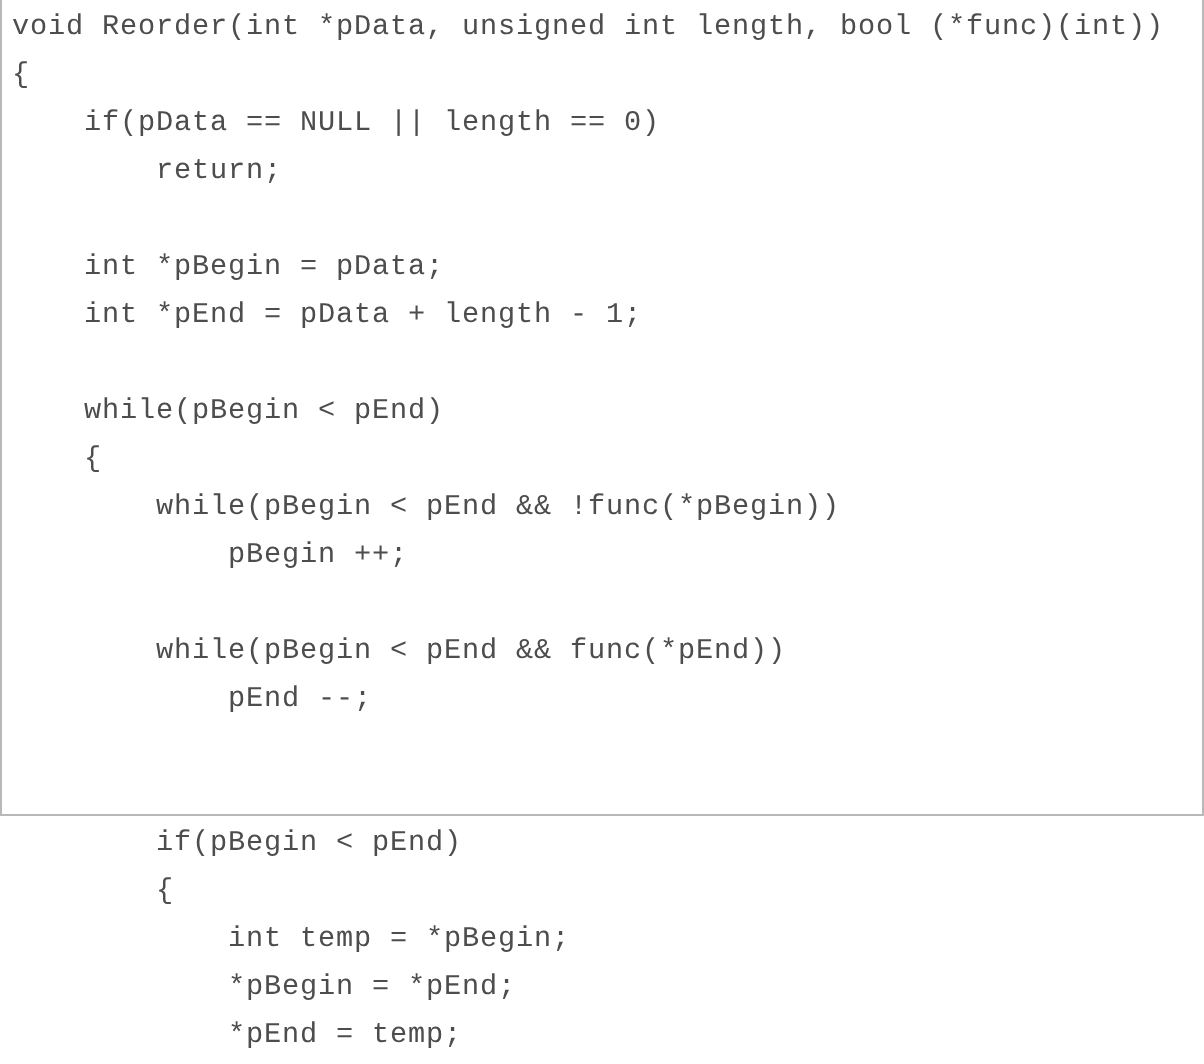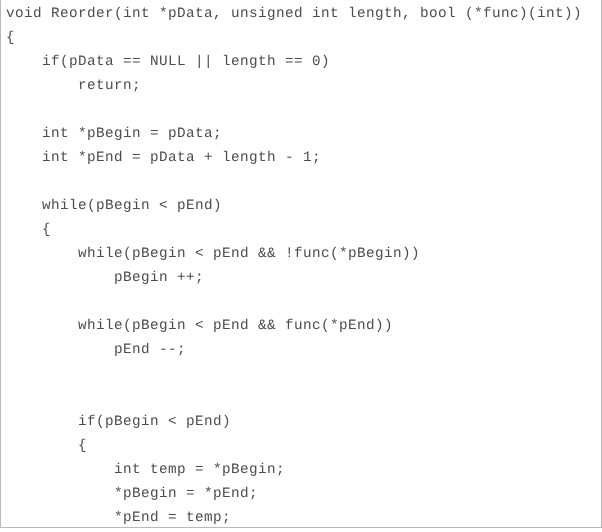--- a/index.html
+++ b/index.html
@@ -11,21 +11,21 @@
   body {
     width: 602px;
     height: 532px;
     font-family: "Liberation Mono", "DejaVu Sans Mono", monospace;
     overflow: hidden;
   }
   #code-listing {
     position: relative;
     box-sizing: border-box;
     width: 602px;
-    height: 528px;
+    height: 408px;
     background: #ffffff;
     border-left: 1px solid #b9b9b9;
     border-right: 1px solid #b9b9b9;
     border-bottom: 1px solid #b9b9b9;
     border-top: 0;
     padding: 2px 0 0 0;
   }
   .code-block {
     margin: 0;
     padding: 0;

